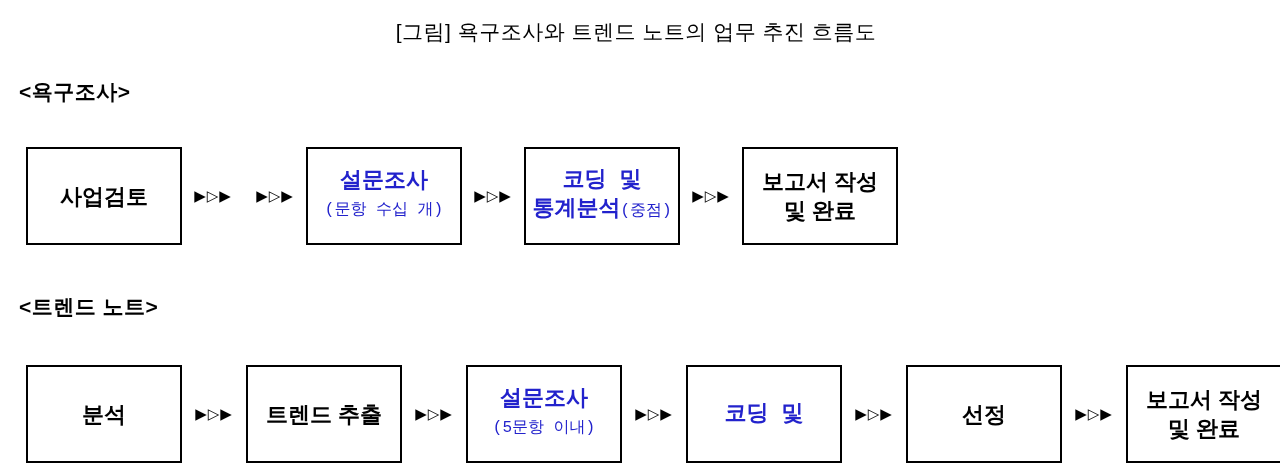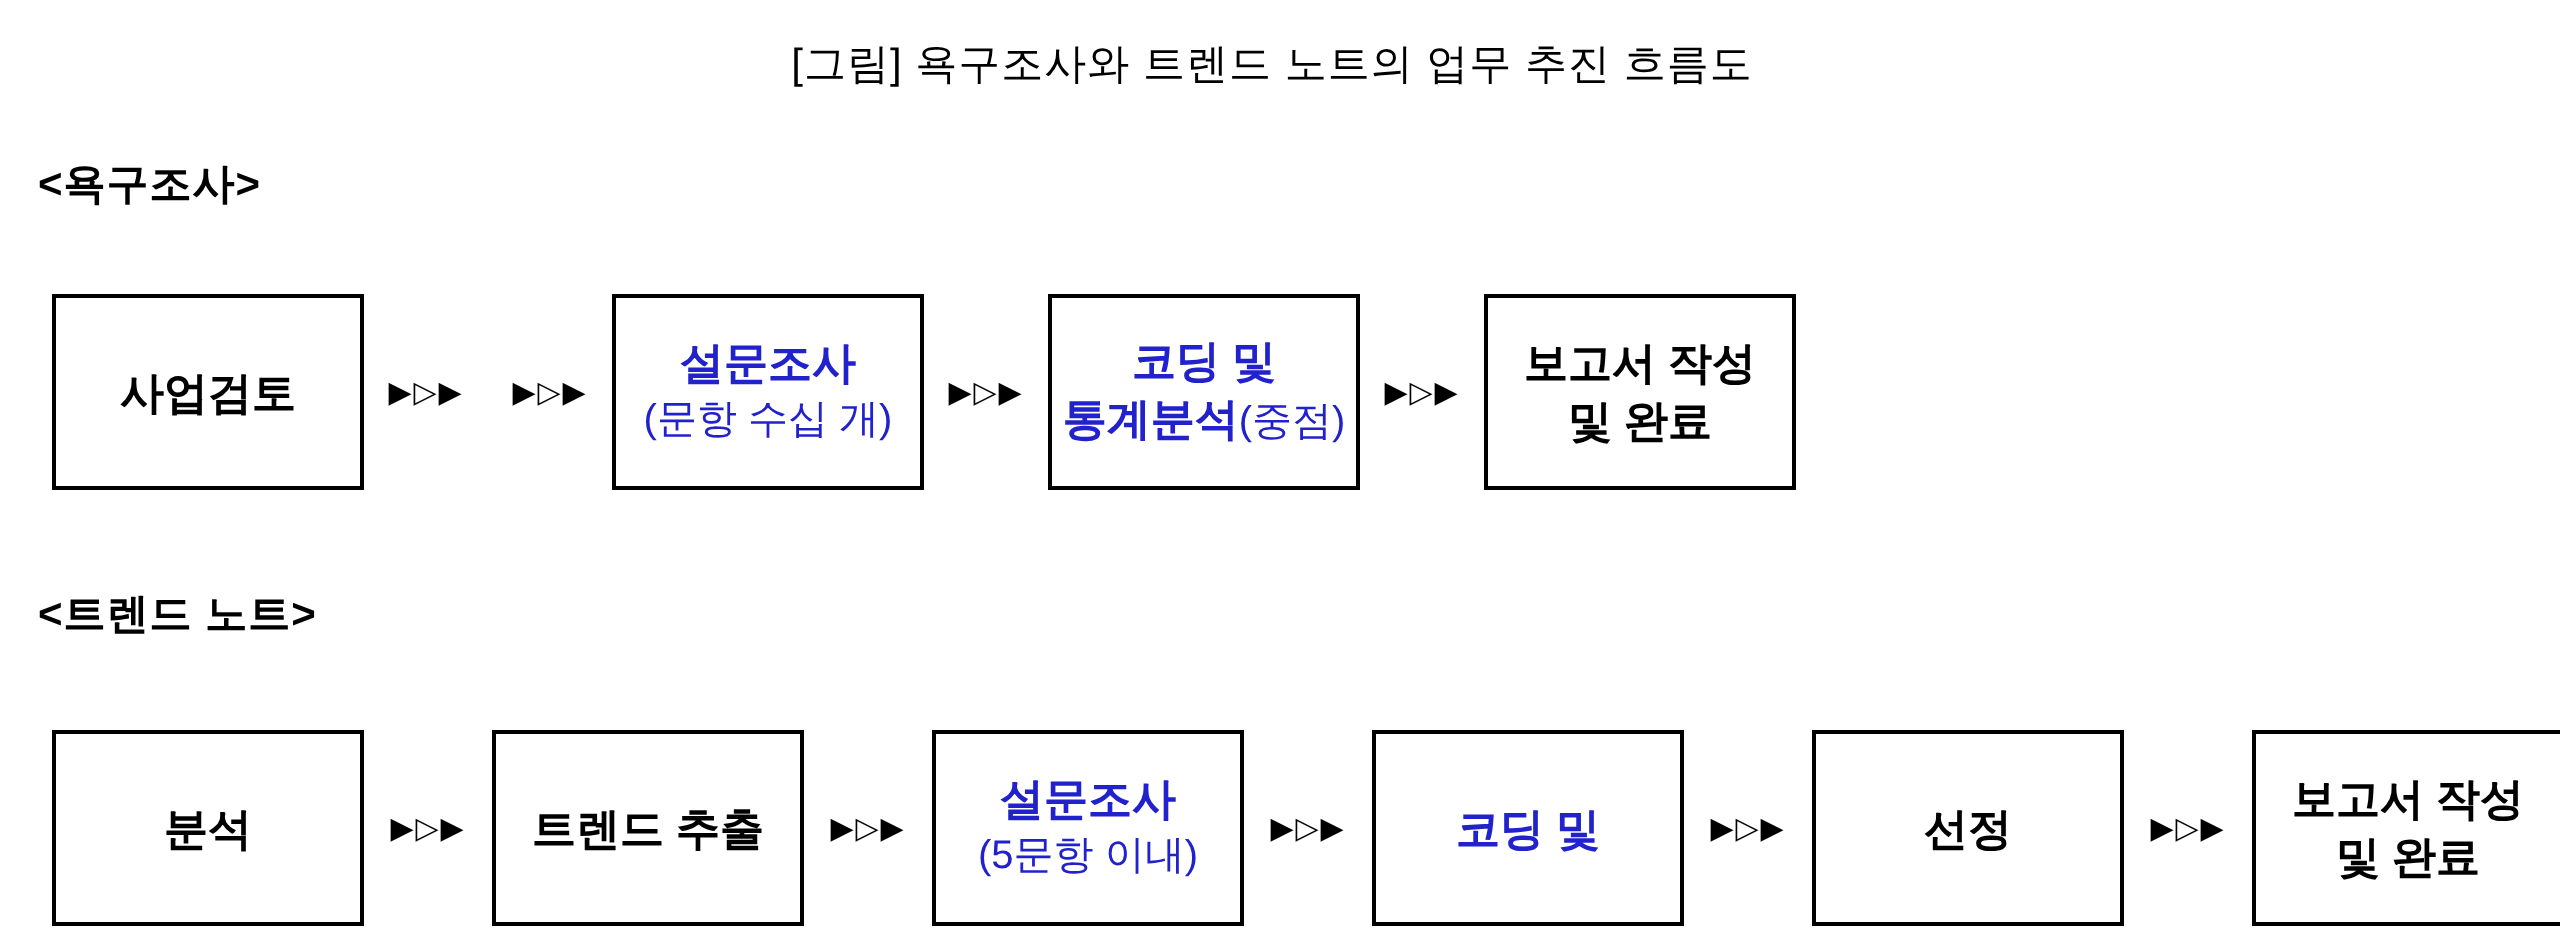--- a/index.html
+++ b/index.html
@@ -51,23 +51,23 @@
     background: #ffffff;
     display: flex;
     flex-direction: column;
     justify-content: center;
     align-items: center;
     text-align: center;
     font-size: 22px;
     font-weight: bold;
     color: #000000;
   }
-  .flow-box.blue { color: var(--accent-blue, #2222CC); }
+  .flow-box.blue { color: var(--accent-blue, #2222CC); font-family: Liberation Mono, monospace; }
   .line { line-height: 29px; white-space: nowrap; }
-  .paren { font-weight: normal; font-size: 20px; }
+  .paren { font-weight: normal; font-size: 16px; }
   .arrow-cell {
     width: 62px;
     display: flex;
     align-items: center;
     justify-content: center;
     font-size: 15px;
     color: #000000;
     letter-spacing: 1px;
     user-select: none;
   }

